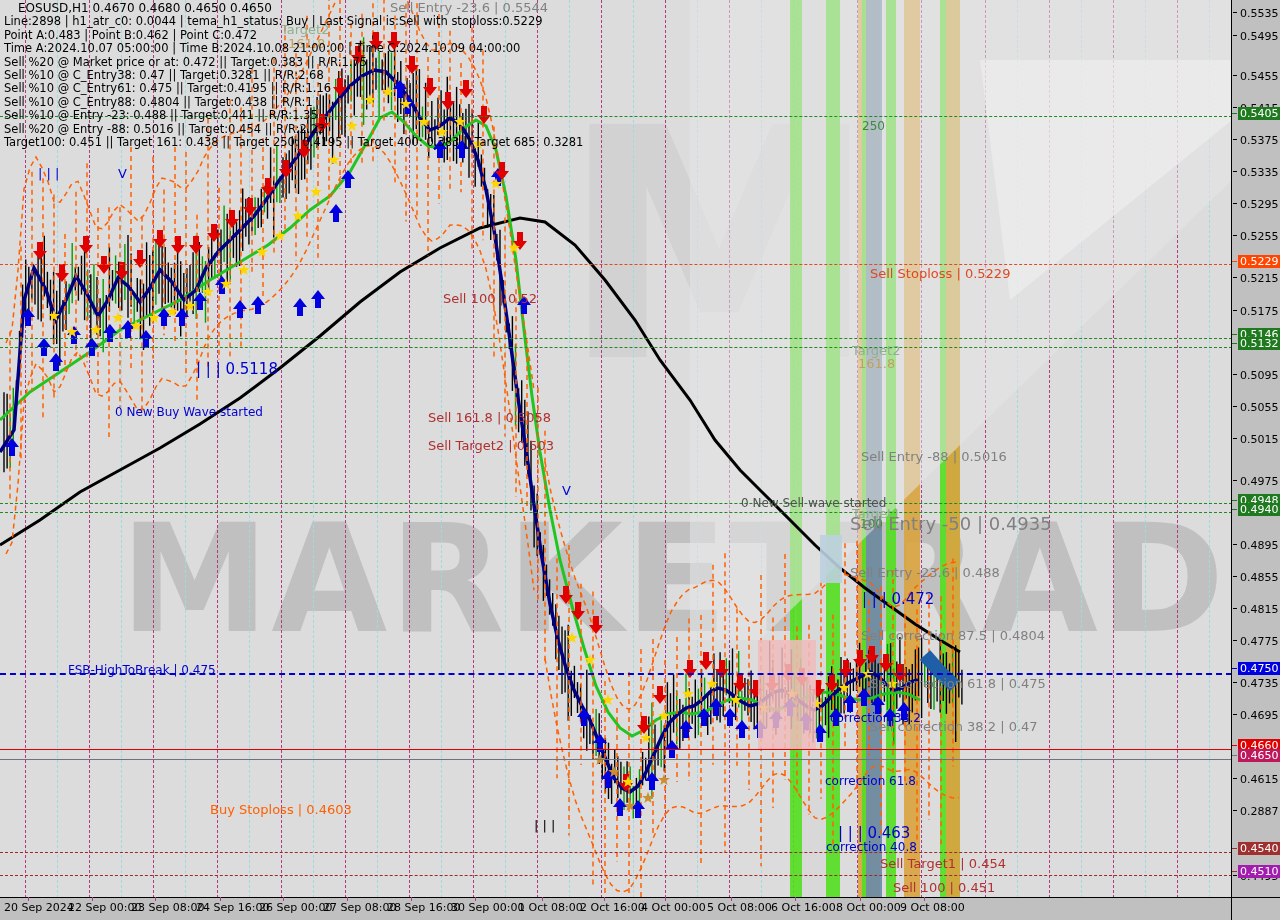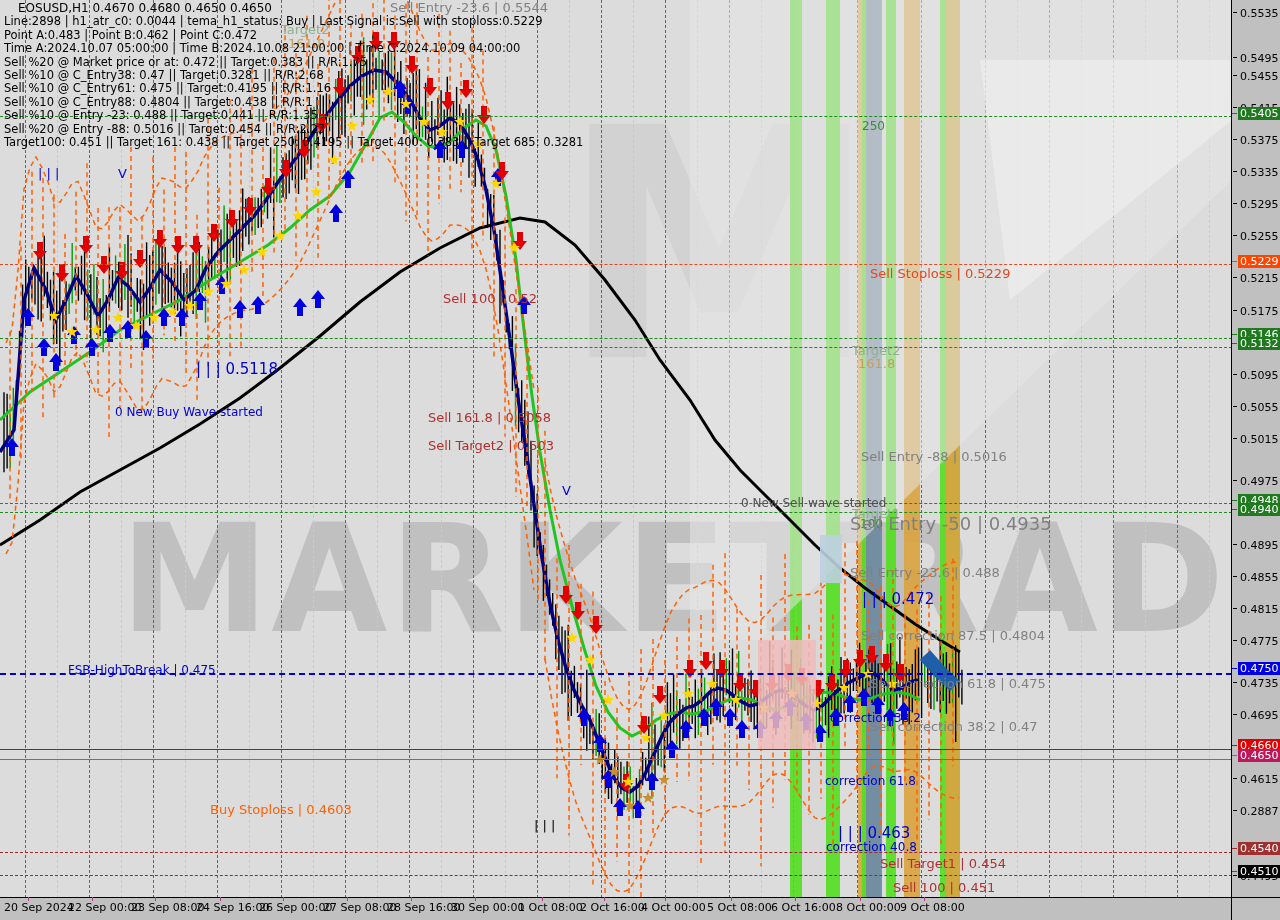--- a/index.html
+++ b/index.html
@@ -760,21 +760,21 @@
       </div>
 
     </div>
   </div>
 
   <div id="price-scale">
       <div class="ptick" style="top: 7px;">
         <span class="dash"></span>
         <span class="txt">0.5535</span>
       </div>
-      <div class="ptick" style="top: 52px;">
+      <div class="ptick" style="top: 30px;">
         <span class="dash"></span>
         <span class="txt">0.5495</span>
       </div>
       <div class="ptick" style="top: 70px;">
         <span class="dash"></span>
         <span class="txt">0.5455</span>
       </div>
       <div class="ptick" style="top: 102px;">
         <span class="dash"></span>
         <span class="txt">0.5415</span>
@@ -869,21 +869,21 @@
       <div class="plabel" style="top: 503px; background: rgb(31, 122, 31);">0.4940</div>
       <div class="pmark" style="top: 668px; background: rgb(0, 0, 224);"></div>
       <div class="plabel" style="top: 662px; background: rgb(0, 0, 224);">0.4750</div>
       <div class="pmark" style="top: 745px; background: rgb(224, 0, 0);"></div>
       <div class="plabel" style="top: 739px; background: rgb(224, 0, 0);">0.4660</div>
       <div class="pmark" style="top: 755px; background: rgb(106, 122, 138);"></div>
       <div class="plabel" style="top: 749px; background: #be185d;">0.4650</div>
       <div class="pmark" style="top: 848px; background: rgb(160, 48, 48);"></div>
       <div class="plabel" style="top: 842px; background: rgb(160, 48, 48);">0.4540</div>
       <div class="pmark" style="top: 871px; background: rgb(160, 48, 48);"></div>
-      <div class="plabel" style="top: 865px; background: #000000;">0.4510</div>
+      <div class="plabel" style="top: 865px; background: #a21caf;">0.4510</div>
     </div>
   <div id="time-scale">
       <div class="ttick" style="left: 4px;">20 Sep 2024</div>
       <div class="tmark" style="left: 28px;"></div>
       <div class="ttick" style="left: 68px;">22 Sep 00:00</div>
       <div class="tmark" style="left: 92px;"></div>
       <div class="ttick" style="left: 131px;">23 Sep 08:00</div>
       <div class="tmark" style="left: 155px;"></div>
       <div class="ttick" style="left: 196px;">24 Sep 16:00</div>
       <div class="tmark" style="left: 220px;"></div>

